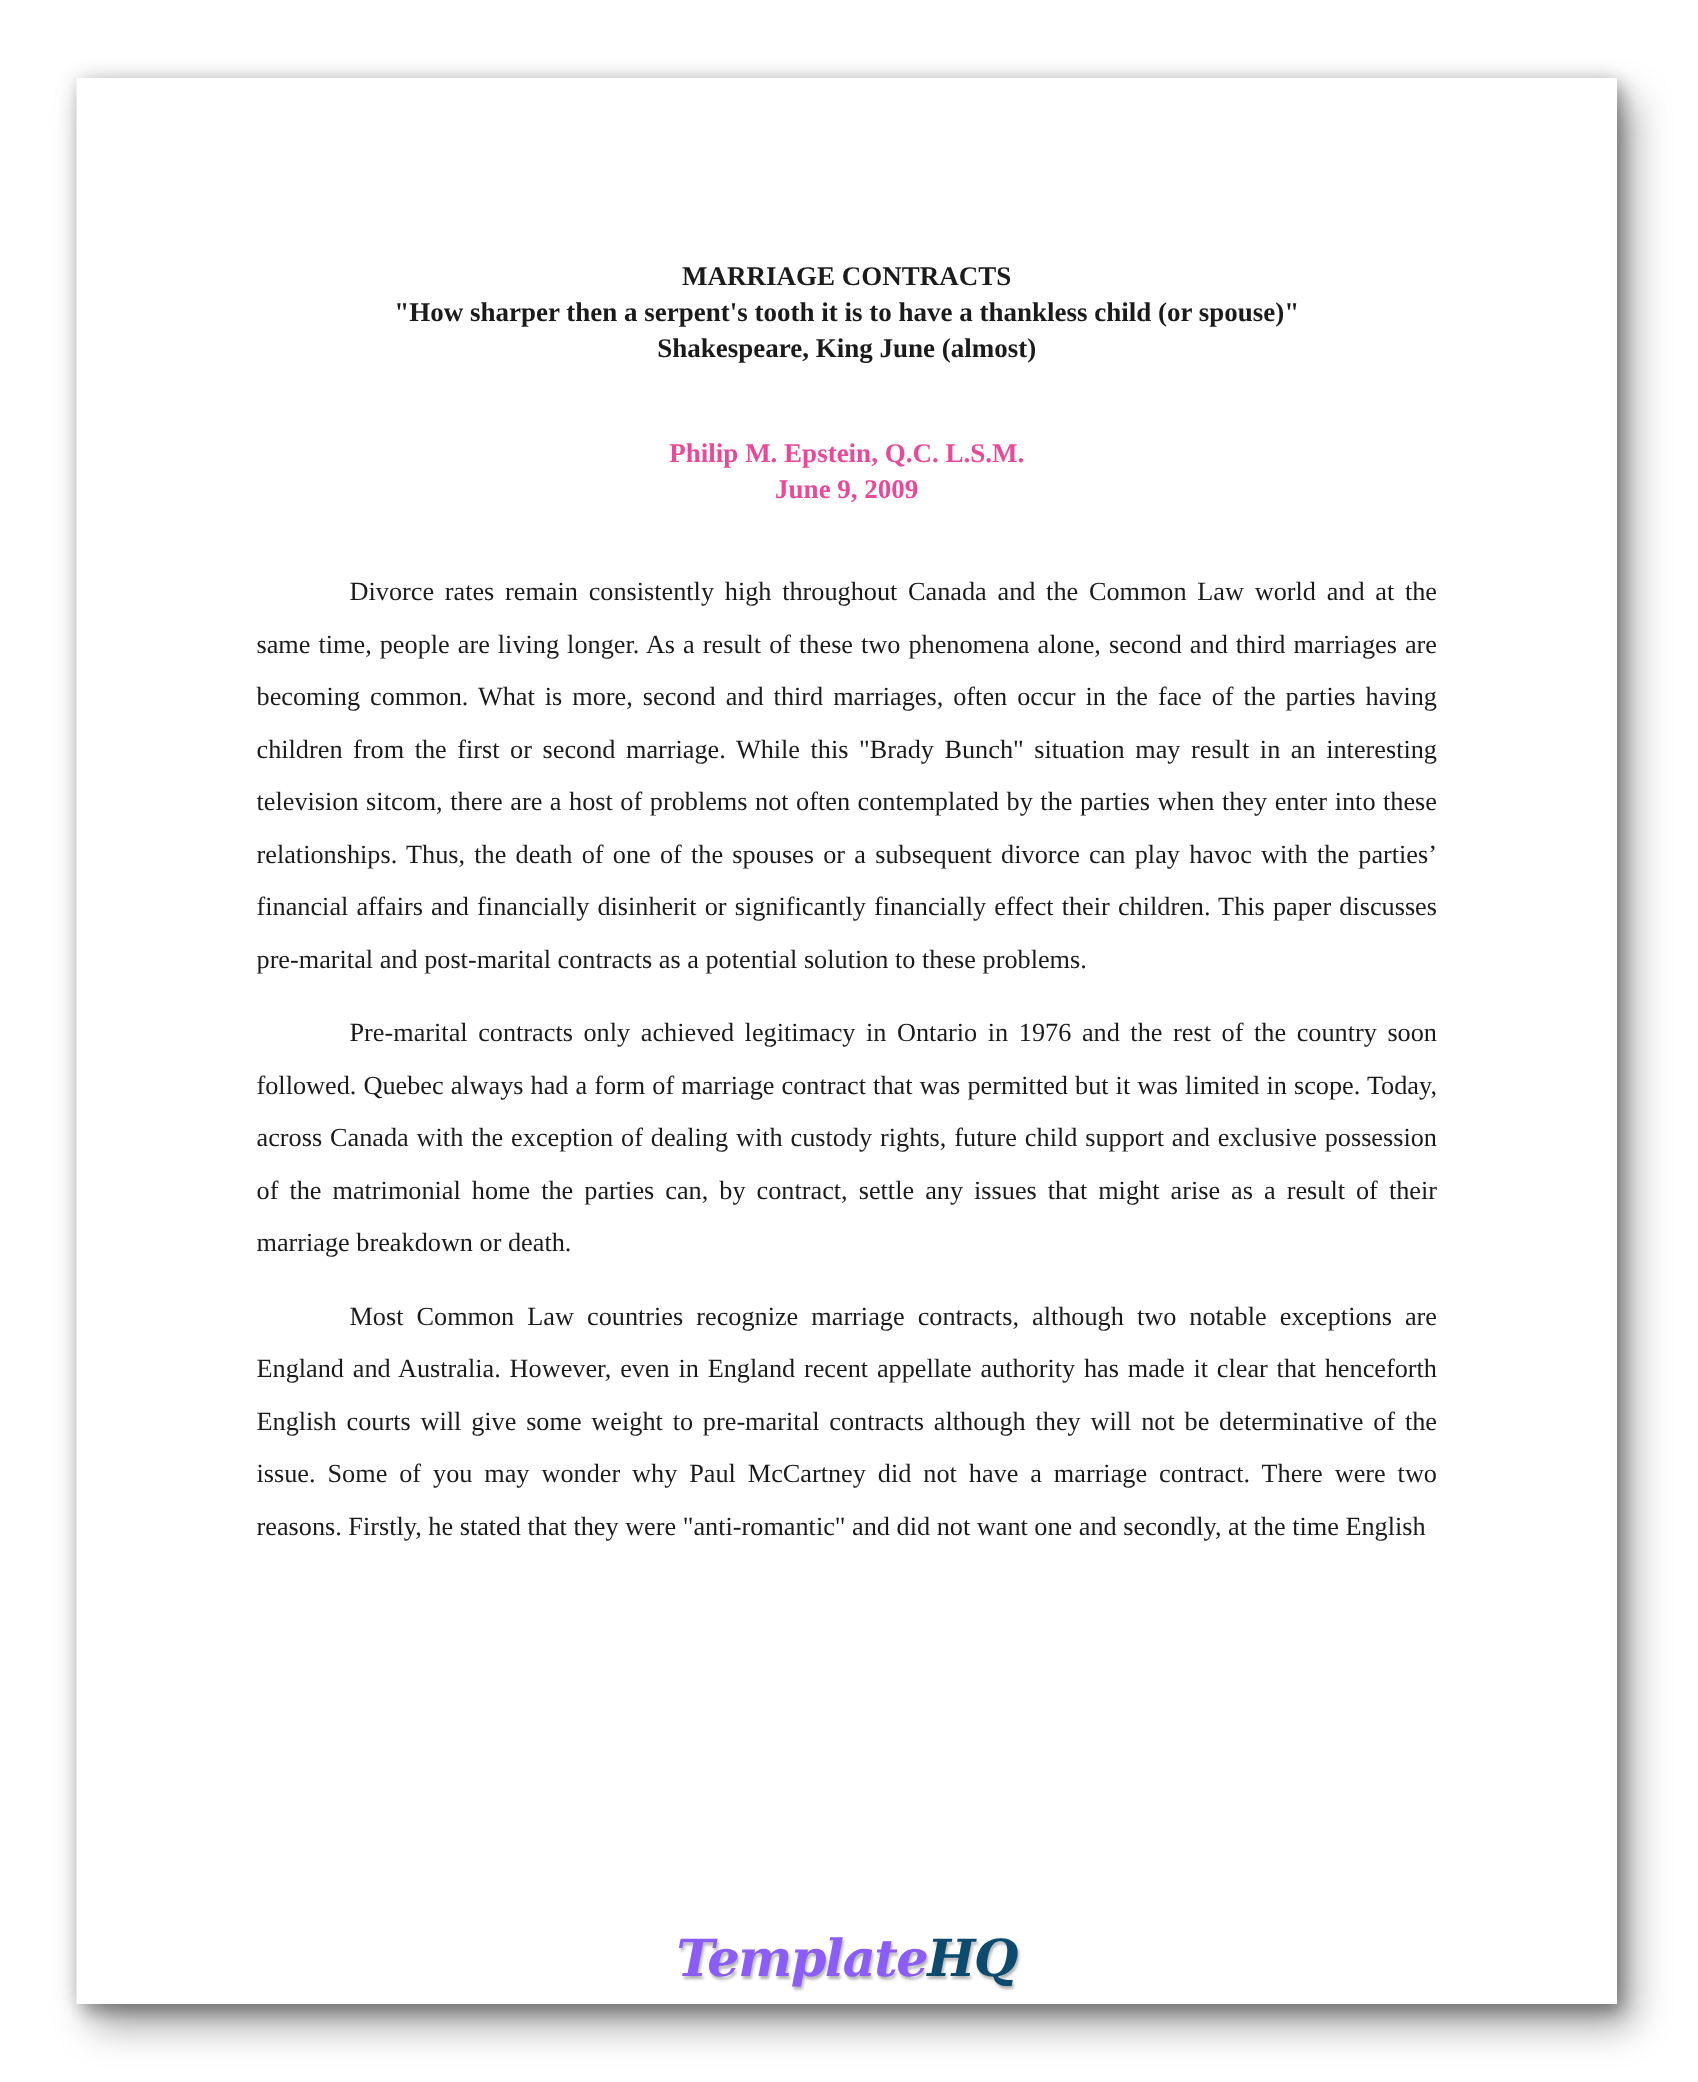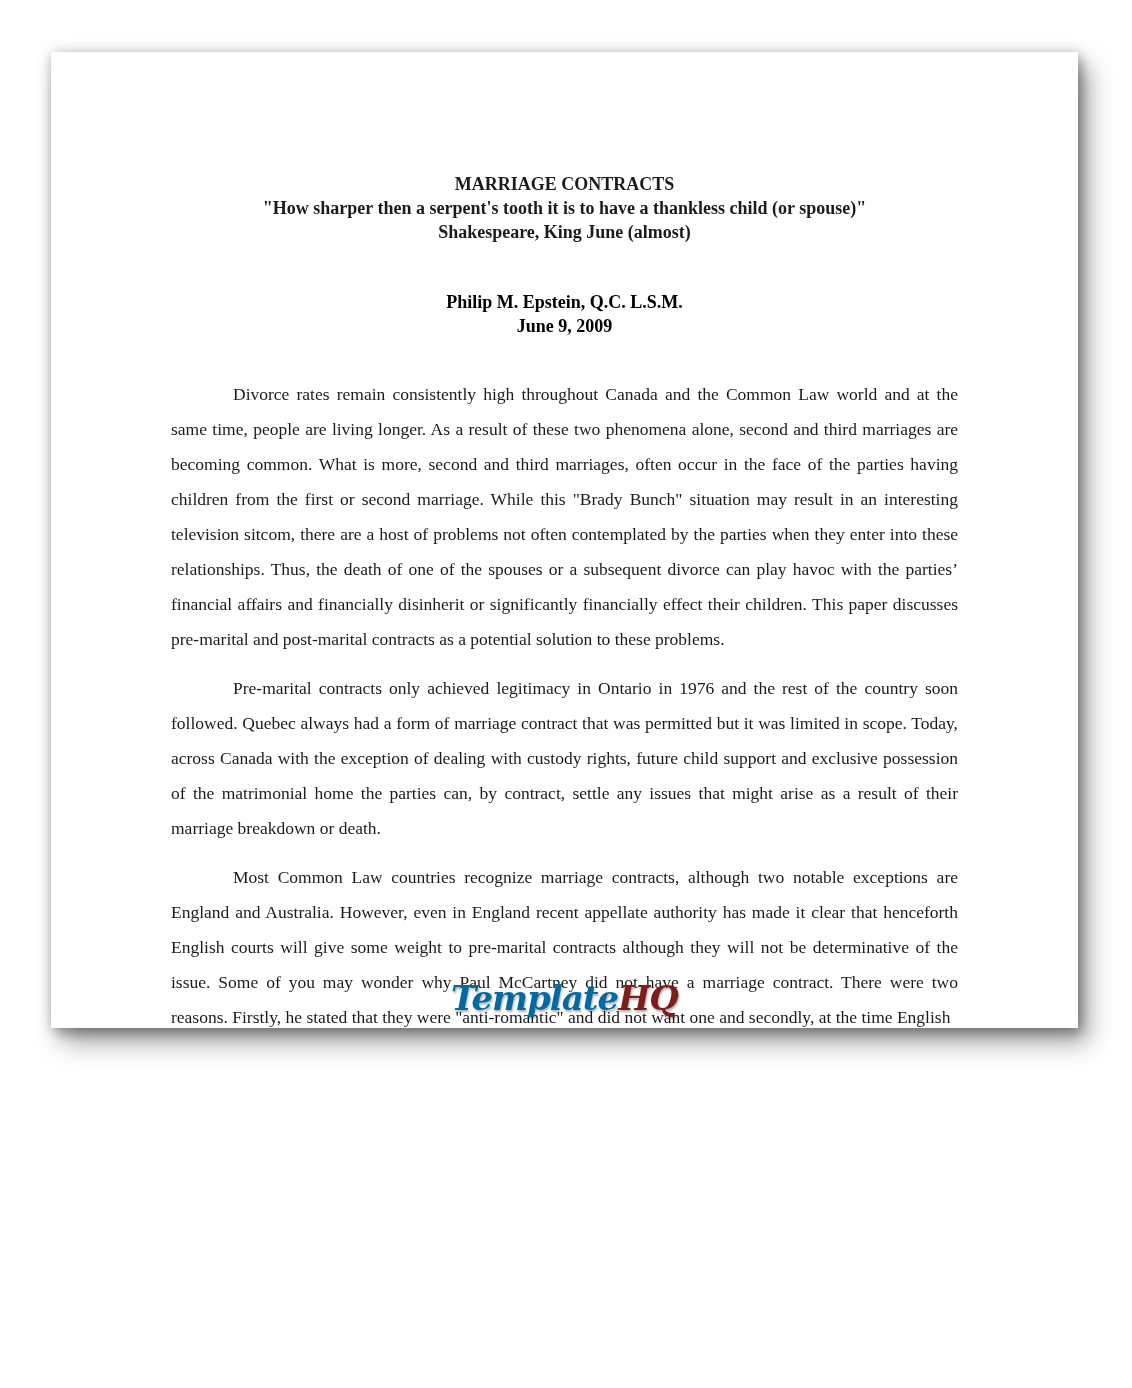--- a/index.html
+++ b/index.html
@@ -17,21 +17,21 @@
     height: 1388px;
     background: #ffffff;
     overflow: hidden;
   }
 
   .paper {
     position: absolute;
     left: 51px;
     top: 52px;
     width: 1027px;
-    height: 976px;
+    height: 1284px;
     background: #ffffff;
     box-shadow:
       0 0 12px rgba(0,0,0,0.18),
       10px 14px 24px rgba(0,0,0,0.38),
       4px 6px 10px rgba(0,0,0,0.22);
   }
 
   .content {
     position: absolute;
     left: 120px;
@@ -46,21 +46,21 @@
     line-height: 24px;
     color: #1b1b1b;
   }
 
   .author-block {
     margin-top: 46px;
     text-align: center;
     font-weight: bold;
     font-size: 18px;
     line-height: 24px;
-    color: #000000;
+    color: #ec4899;
   }
 
   .doc-body {
     margin-top: 39px;
     font-size: 17.5px;
     line-height: 35px;
     color: #1b1b1b;
     text-align: justify;
   }
 
@@ -77,22 +77,22 @@
     text-align: center;
     font-family: "DejaVu Serif", serif;
     font-weight: bold;
     font-style: italic;
     font-size: 34px;
     letter-spacing: -1px;
     text-shadow: 1px 2px 2px rgba(0,0,0,0.30);
     user-select: none;
   }
 
-  .wm-blue { color: #0369a1; }
-  .wm-red  { color: #7f1d1d; margin-top: 48px; }
+  .wm-blue { color: #8b5cf6; }
+  .wm-red  { color: #0c4a6e; margin-top: 48px; }
 </style>
 </head>
 <body>
 
 <div class="canvas">
   <div class="paper">
     <div class="content">
 
       <div class="doc-header">
         <div>MARRIAGE CONTRACTS</div>

